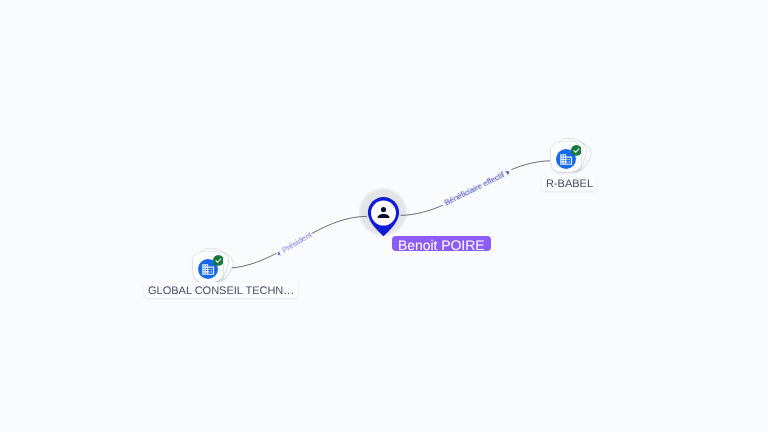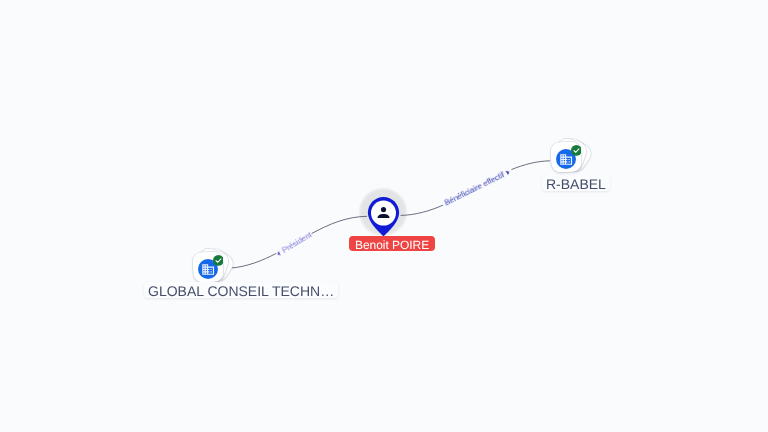--- a/index.html
+++ b/index.html
@@ -4,22 +4,22 @@
 <style>
   html,body{margin:0;padding:0;}
   body{width:768px;height:432px;background:#fafbfd;font-family:"Liberation Sans",sans-serif;overflow:hidden;-webkit-font-smoothing:antialiased;-moz-osx-font-smoothing:grayscale;text-rendering:geometricPrecision;}
   #stage{position:relative;width:768px;height:432px;background:#fafbfd;}
   .nlabel,.elabel{will-change:transform;}
   .layer{position:absolute;left:0;top:0;width:768px;height:432px;pointer-events:none;}
   .node{position:absolute;}
   .person-halo{position:absolute;border-radius:50%;background:radial-gradient(closest-side, #e2e3e4 0%, #e3e4e5 84%, #ebecee 92%, rgba(245,246,249,0) 100%);}
   .pin{position:absolute;}
   .nlabel{position:absolute;white-space:nowrap;}
-  .nlabel-person{background:#ef4444;color:#fff;border-radius:4px;font-size:12px;line-height:10px;padding:3.5px 6px 1.5px;letter-spacing:-0.05px;}
-  .nlabel-co{background:#fbfcfd;color:#454c69;border-radius:4px;font-size:14px;line-height:10.5px;padding:4px 4px 1px;box-shadow:0 1px 2.5px rgba(50,60,100,.10);}
+  .nlabel-person{background:#8b5cf6;color:#fff;border-radius:4px;font-size:14px;line-height:10px;padding:3.5px 6px 1.5px;letter-spacing:-0.05px;margin-left:43px;}
+  .nlabel-co{background:#fbfcfd;color:#454c69;border-radius:4px;font-size:11px;line-height:10.5px;padding:4px 4px 1px;box-shadow:0 1px 2.5px rgba(50,60,100,.10);}
   .co-card{position:absolute;background:#fff;border-radius:9px;box-shadow:0 1px 2.5px rgba(60,70,110,.17),0 0 0 0.6px rgba(110,118,148,.22);}
   .elabel{position:absolute;white-space:nowrap;font-size:8px;letter-spacing:-0.08px;transform-origin:0 50%;}
 </style>
 </head>
 <body>
 
 <div id="stage">
   <div class="person-halo" style="left:358px;top:186.5px;width:50px;height:50px;"></div>
   <svg class="layer" viewBox="0 0 768 432">
     <path d="M231.4,268 C281.4,263.5 316.1,217 367,216.3" fill="none" stroke="#5b5f72" stroke-width="0.9" stroke-dasharray="47.5 40.5 60"></path>

